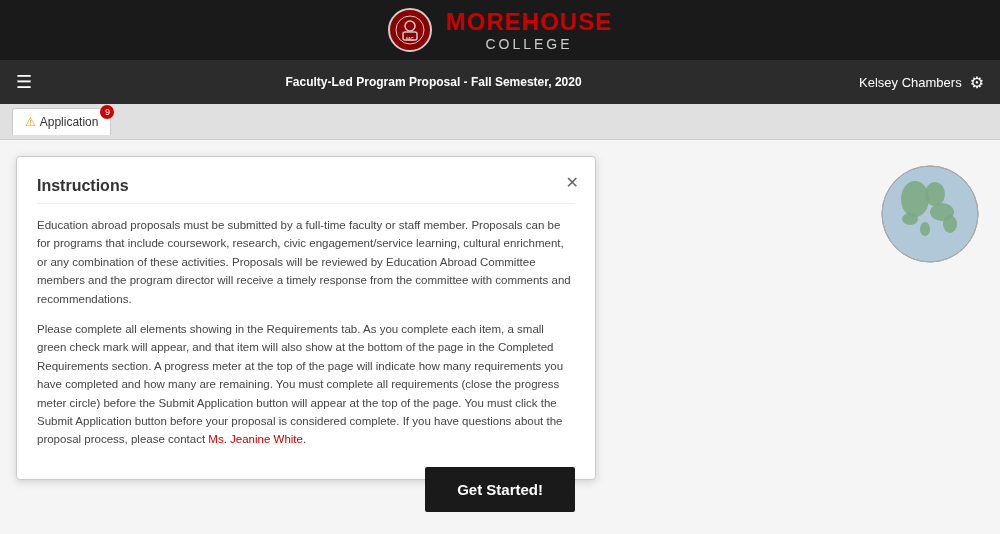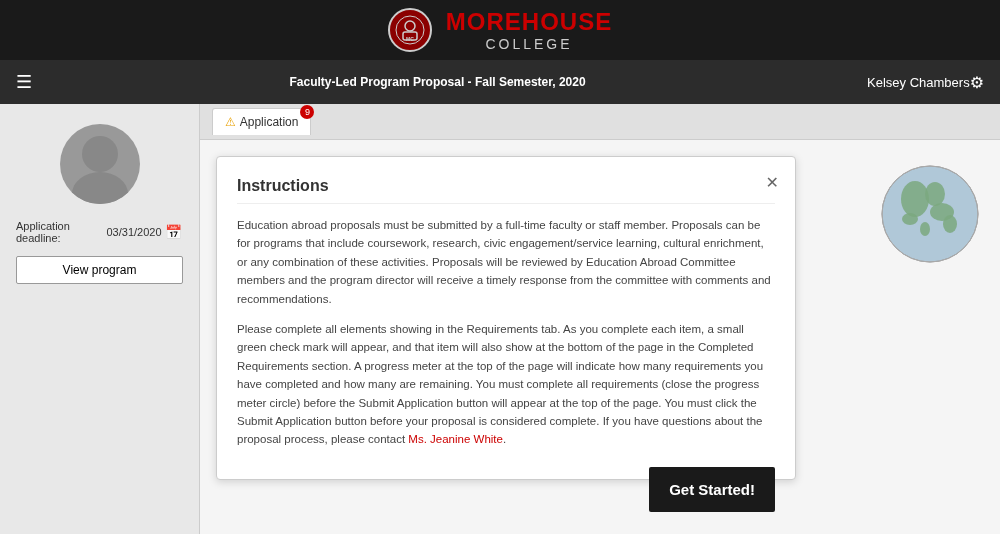--- a/index.html
+++ b/index.html
@@ -62,20 +62,21 @@
     .sec-nav .page-title {
       color: white;
       font-size: 12px;
       font-weight: bold;
       flex: 1;
       text-align: center;
     }
     .sec-nav .user-area {
       display: flex;
       align-items: center;
+      gap: 8px;
       color: white;
       font-size: 13px;
       margin-left: 24px;
     }
     .sec-nav .gear-icon {
       font-size: 16px;
       cursor: pointer;
     }
 
     
@@ -212,21 +213,21 @@
       margin-top: 12px;
     }
     .modal-link {
       color: #cc0000;
       text-decoration: none;
     }
     .get-started-btn {
       background: #1a1a1a;
       color: white;
       border: none;
-      padding: 14px 20px;
+      padding: 14px 32px;
       font-size: 15px;
       font-weight: bold;
       cursor: pointer;
       border-radius: 2px;
       float: right;
       margin: 8px 0;
     }
 
     
     .globe-area {
@@ -272,36 +273,20 @@
   <span class="menu-icon">☰</span>
   <span class="page-title">Faculty-Led Program Proposal - Fall Semester, 2020</span>
   <div class="user-area">
     <span>Kelsey Chambers</span>
     <span class="gear-icon">⚙</span>
   </div>
 </div>
 
 <div class="main-layout">
 
-  <div class="sidebar">
-    <div class="avatar-container">
-      <div class="avatar">
-        <svg width="80" height="80" viewBox="0 0 80 80">
-          <circle cx="40" cy="30" r="18" fill="#888"></circle>
-          <ellipse cx="40" cy="70" rx="28" ry="22" fill="#888"></ellipse>
-        </svg>
-      </div>
-    </div>
-    <div class="deadline-row">
-      <span>Application deadline:</span>
-      <span>03/31/2020</span>
-      <span class="deadline-icon">📅</span>
-    </div>
-    <button class="view-program-btn">View program</button>
-  </div>
 
   <div class="content-area">
 
     <div class="tabs-bar">
       <div class="tab-item">
         <span class="tab-warning-icon">⚠</span>
         <span>Application</span>
         <div class="tab-badge">9</div>
       </div>
     </div>

